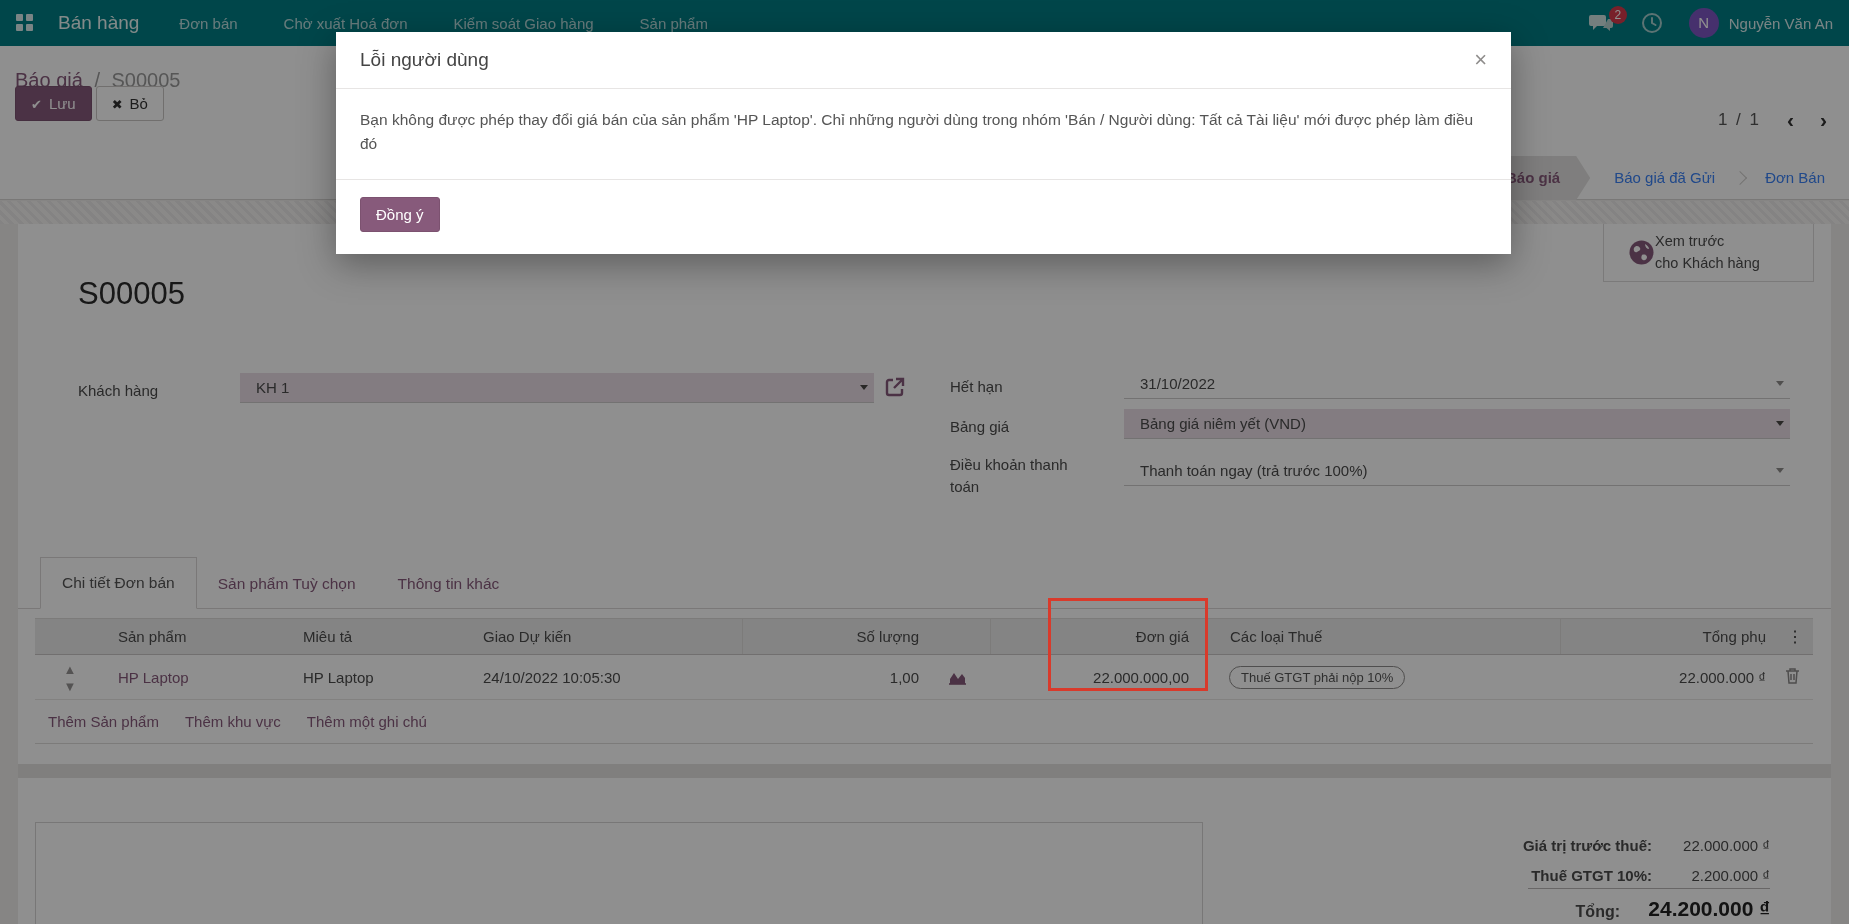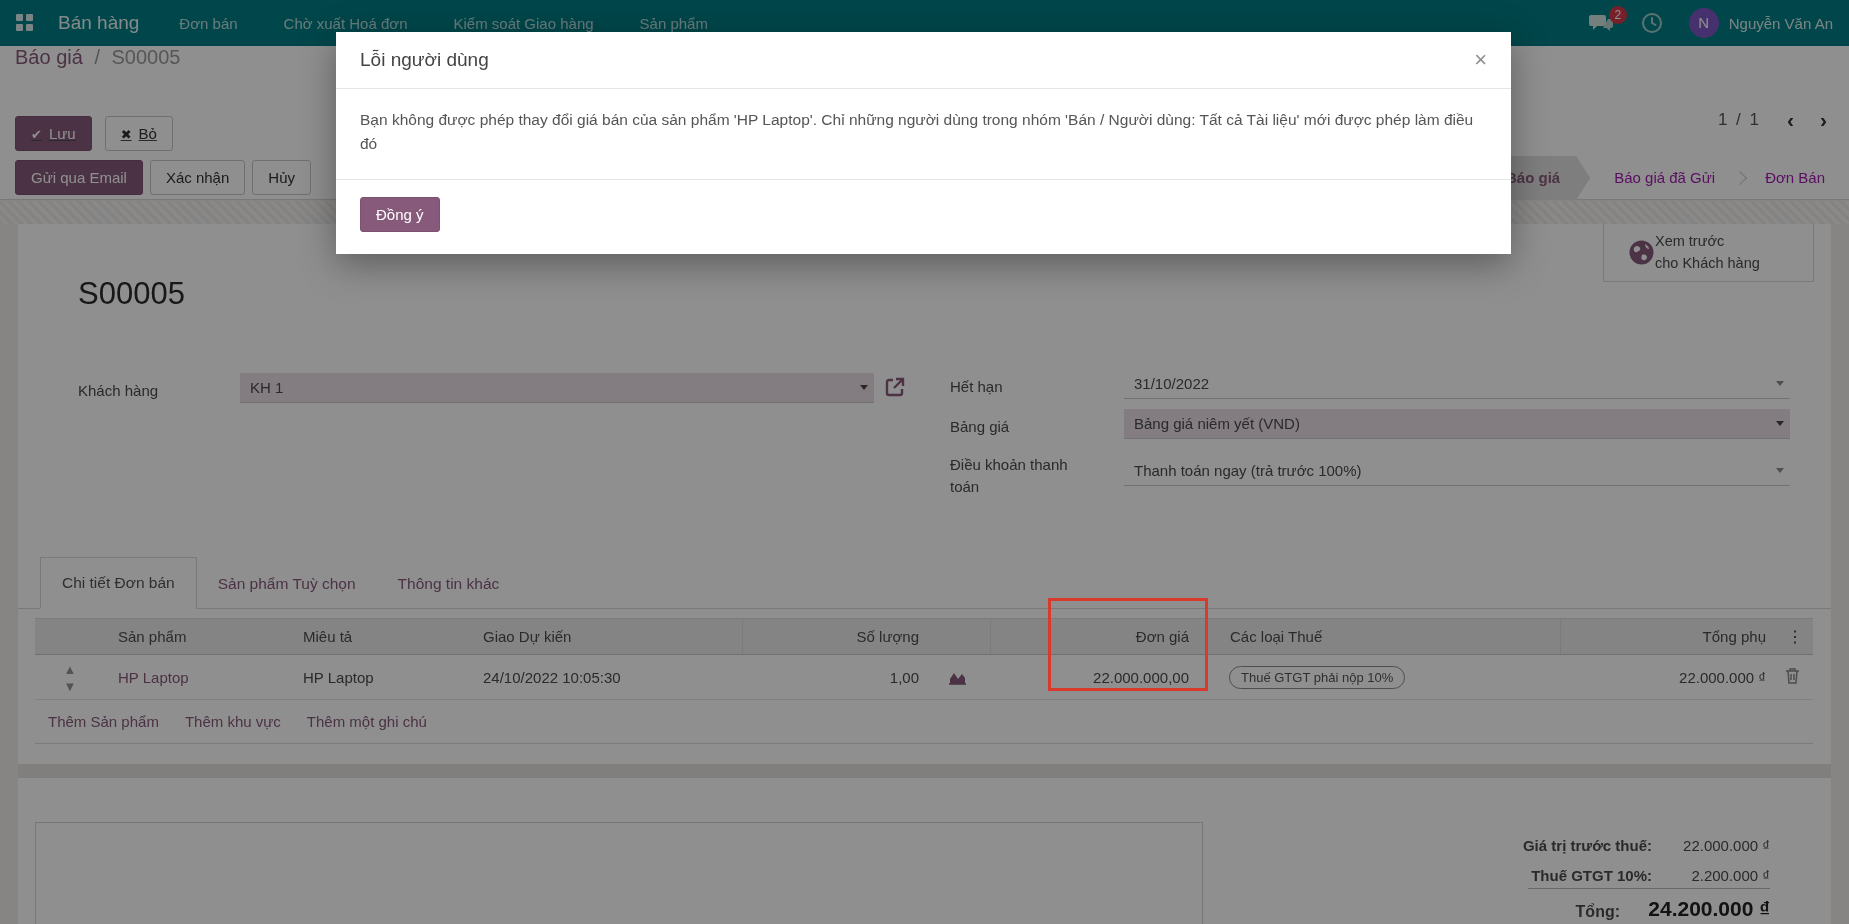--- a/index.html
+++ b/index.html
@@ -25,53 +25,53 @@
            min-width:18px; height:18px; border-radius:9px; text-align:center; line-height:18px; padding:0 2px; }
   .clock-icon { cursor:pointer; opacity:.8; }
   .user { display:flex; align-items:center; gap:10px; cursor:pointer; }
   .avatar { width:30px; height:30px; border-radius:50%; background:#7e57c2; color:#fff;
             font-size:15px; text-align:center; line-height:30px; }
   .user-name { font-size:15px; color:rgba(255,255,255,.85); }
 
   
   .control-panel { position:absolute; top:46px; left:0; right:0; height:154px; background:#fff;
                    border-bottom:1px solid #d8d6d5; }
-  .breadcrumb { position:absolute; top:0; left:15px; font-size:20px; }
+  .breadcrumb { position:absolute; top:23px; left:15px; font-size:20px; }
   .breadcrumb .bc-parent { color:#875A7B; cursor:pointer; }
   .breadcrumb .bc-sep { color:#999; margin:0 6px; }
   .breadcrumb .bc-current { color:#9a9a9a; }
   .pager { position:absolute; top:64px; right:22px; display:flex; align-items:center; gap:26px; }
   .pager-count { font-size:17px; color:#555; letter-spacing:2px; }
   .pager-btn { font-size:21px; color:#333; font-weight:bold; cursor:pointer; line-height:20px; }
-  .save-row { position:absolute; top:70px; left:15px; display:flex; gap:13px;text-decoration:underline; }
+  .save-row { position:absolute; top:40px; left:15px; display:flex; gap:4px; }
   .btn { font-size:15px; border-radius:3px; padding:8px 15px; cursor:pointer; border:1px solid transparent; }
   .btn-primary { background:#875A7B; border-color:#7c5270; color:#fff; }
   .btn-light { background:#fff; border-color:#c9c7c5; color:#333; }
   .btn .ic { margin-right:7px; font-size:13px; }
   .action-row { position:absolute; top:114px; left:15px; display:flex; gap:7px; }
   .statusbar { position:absolute; top:110px; right:0; height:44px; display:flex; align-items:center; }
-  .status-step { font-size:15px; color:#a21caf; padding:0 24px; line-height:44px; cursor:pointer; }
+  .status-step { font-size:15px; color:#3b82f6; padding:0 24px; line-height:44px; cursor:pointer; }
   .status-step.active { background:#e3e1e0; color:#875A7B; font-weight:bold; padding-right:30px;
       clip-path:polygon(0 0, calc(100% - 14px) 0, 100% 50%, calc(100% - 14px) 100%, 0 100%); }
   .status-sep { width:10px; height:10px; border-top:1px solid #cfcdcc; border-right:1px solid #cfcdcc;
       transform:rotate(45deg); margin:0 -4px; }
 
   
   .hatch-band { position:absolute; top:201px; left:0; right:0; height:23px;
       background:repeating-linear-gradient(45deg,#eceae9 0 3px,#f6f4f3 3px 7px); }
   .sheet { position:absolute; top:224px; left:18px; width:1813px; bottom:0; background:#fff; }
   .preview-box { position:absolute; top:0; left:1585px; width:211px; height:58px;
       border-left:1px solid #dcdad9; border-bottom:1px solid #dcdad9; border-right:1px solid #dcdad9;
       display:flex; align-items:center; padding-left:24px; cursor:pointer; background:#fff; }
   .preview-label { font-size:14.5px; color:#4c4c4c; line-height:1.45; }
   .record-name { position:absolute; top:52px; left:60px; font-size:31px; color:#2b2b2b; }
 
   .fld-label { position:absolute; font-size:15px; color:#4c4c4c; line-height:1.45; }
   .fld-input { position:absolute; height:30px; font-size:15px; color:#4c4c4c; line-height:30px;
-      border-bottom:1px solid #cecccb; padding-left:10px; cursor:text; }
+      border-bottom:1px solid #cecccb; padding-left:16px; cursor:text; }
   .fld-input.hl { background:#e9dde6; }
   .caret { position:absolute; right:6px; top:12px; width:0; height:0;
       border-left:4.5px solid transparent; border-right:4.5px solid transparent; border-top:5px solid #8f8d8c; }
   .caret.dark { border-top-color:#4a4846; }
   .ext-link { position:absolute; left:866px; top:150px; color:#875A7B; cursor:pointer; }
 
   
   .tabs { position:absolute; top:328px; left:0; width:100%; height:57px; border-bottom:1px solid #d9d7d6;
       display:flex; align-items:flex-end; padding-left:22px; }
   .tab { font-size:15.5px; padding:16px 21px; cursor:pointer; color:#875A7B; position:relative; top:1px; }
@@ -182,25 +182,20 @@
         <span class="ic">✖</span><span>Bỏ</span>
       </button>
     </div>
 
     <div class="pager">
       <span class="pager-count">1 / 1</span>
       <span class="pager-btn">‹</span>
       <span class="pager-btn">›</span>
     </div>
 
-    <div class="action-row">
-      <button class="btn btn-primary">Gửi qua Email</button>
-      <button class="btn btn-light">Xác nhận</button>
-      <button class="btn btn-light">Hủy</button>
-    </div>
 
     <div class="statusbar">
       <div class="status-step active">Báo giá</div>
       <div class="status-step">Báo giá đã Gửi</div>
       <div class="status-sep"></div>
       <div class="status-step">Đơn Bán</div>
     </div>
   </div>
 
   <div class="hatch-band"></div>

